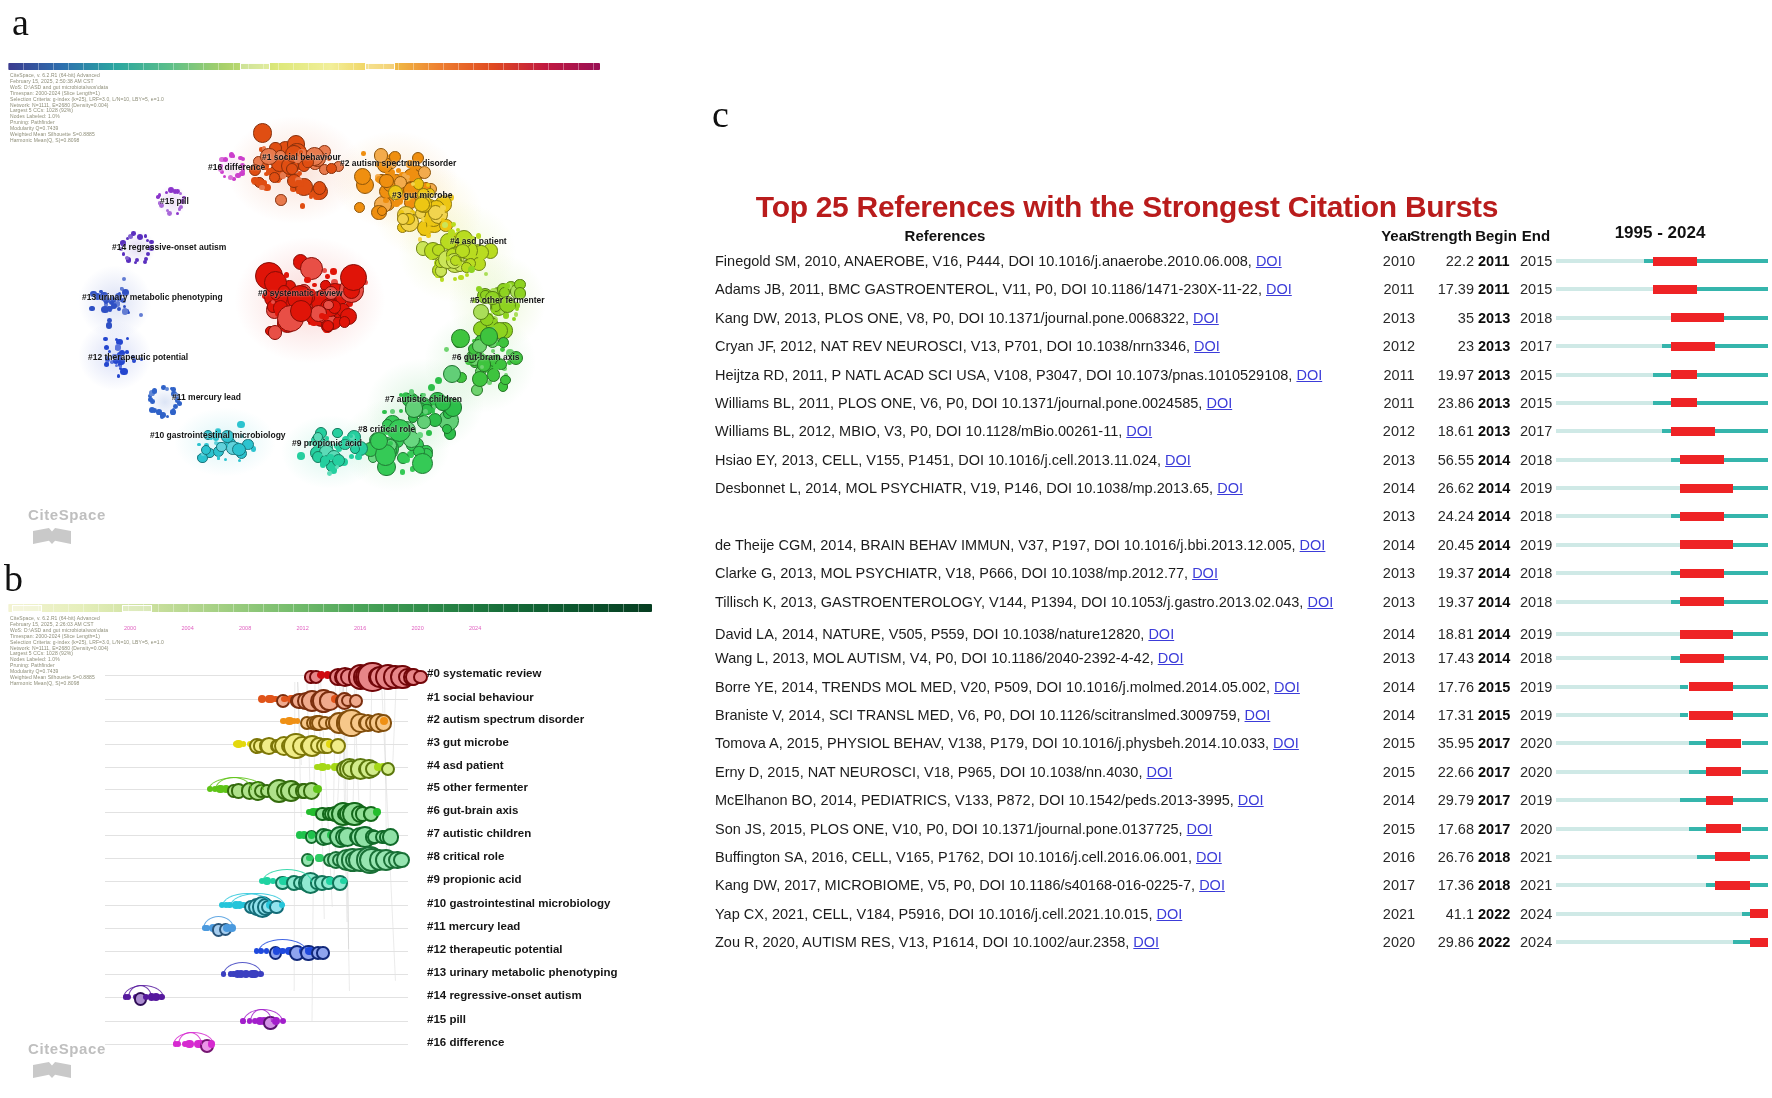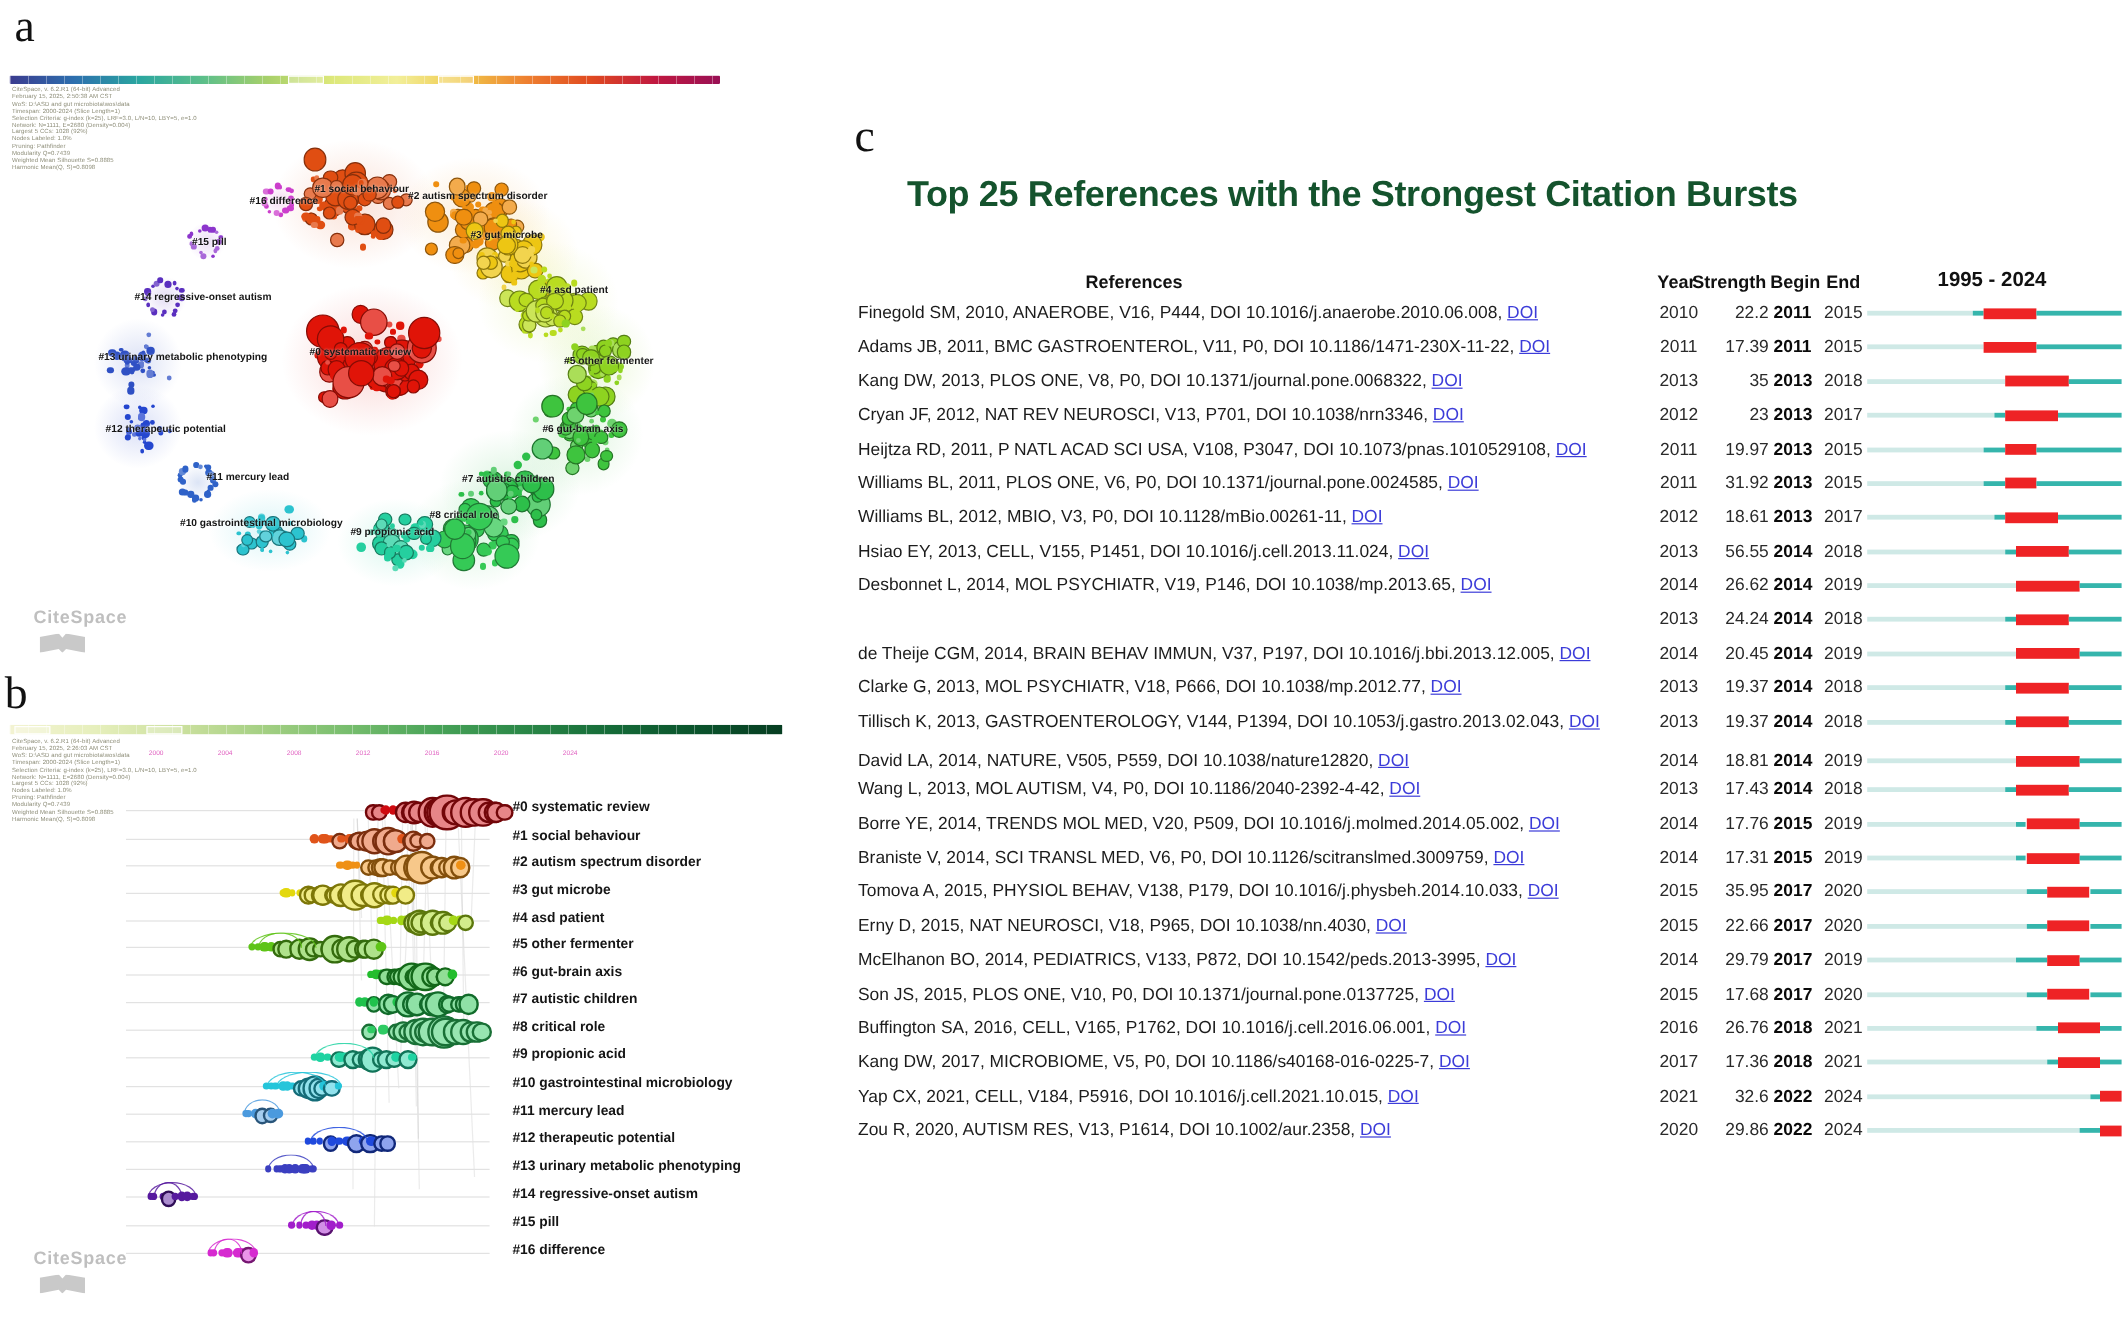--- a/index.html
+++ b/index.html
@@ -10,21 +10,21 @@
   .colorbar{position:absolute;border-radius:1px;}
   .cbtick{position:absolute;border:1px solid rgba(255,255,255,.95);background:rgba(255,255,255,.28);}
   .meta{position:absolute;font-size:5px;line-height:5.9px;color:#8d8d78;letter-spacing:.1px;z-index:6;}
   .clabel{position:absolute;font-size:8.5px;font-weight:bold;color:#151515;white-space:nowrap;z-index:7;
           text-shadow:0 0 2px rgba(255,255,255,.75);}
   .blabel{position:absolute;font-size:11.5px;font-weight:bold;color:#151515;white-space:nowrap;z-index:7;}
   .tick{position:absolute;font-size:5.5px;color:#e060c0;z-index:6;}
   .wm{position:absolute;font-size:15px;font-weight:bold;color:#bfbfbf;letter-spacing:.6px;z-index:7;}
   .book{position:absolute;background:#c9c9c9;z-index:7;
         clip-path:polygon(0 18%,42% 0,50% 22%,58% 0,100% 18%,100% 100%,58% 80%,50% 100%,42% 80%,0 100%);}
-  .ctitle{position:absolute;font-size:30px;font-weight:bold;letter-spacing:-.3px;text-align:center;color:#14532d;}
+  .ctitle{position:absolute;font-size:30px;font-weight:bold;letter-spacing:-.3px;text-align:center;color:#b91c1c;margin-top:44px;}
   .chead{position:absolute;font-size:15px;font-weight:bold;text-align:center;color:#111;}
   .crow{position:absolute;left:712px;width:1060px;height:29px;}
   .cref{position:absolute;left:3px;top:6px;font-size:14.5px;color:#1c1c1c;white-space:nowrap;}
   .cnum{position:absolute;top:6px;font-size:14.5px;color:#2a2a2a;}
   .cbold{font-weight:bold;color:#0a0a0a;}
   .doi{text-decoration:underline;cursor:pointer;}
   .dot{position:absolute;border-radius:50%;z-index:2;}
   .halo{position:absolute;border-radius:50%;z-index:1;}
   .arc{position:absolute;border-bottom:none;z-index:3;
        border-top-left-radius:50% 100%;border-top-right-radius:50% 100%;}
@@ -1291,21 +1291,21 @@
       <div class="cnum cbold" style="left: 766px; width: 42px; text-align: left;">2013</div>
       <div class="cnum" style="left: 808px; width: 40px; text-align: left;">2015</div>
       <div class="seg" style="left: 844px; top: 12px; width: 97.1667px; height: 4px; background: rgb(207, 233, 230);"></div>
       <div class="seg" style="left: 941.167px; top: 12px; width: 17.6667px; height: 4px; background: rgb(53, 181, 172);"></div>
       <div class="seg" style="left: 958.833px; top: 9.5px; width: 26.5px; height: 9px; background: rgb(238, 35, 37);"></div>
       <div class="seg" style="left: 985.333px; top: 12px; width: 70.6667px; height: 4px; background: rgb(53, 181, 172);"></div>
     </div>
     <div class="crow" style="top: 388.875px;">
       <div class="cref">Williams BL, 2011, PLOS ONE, V6, P0, DOI 10.1371/journal.pone.0024585, <span class="doi" style="color: rgb(60, 60, 217);">DOI</span></div>
       <div class="cnum" style="left: 664px; width: 46px; text-align: center;">2011</div>
-      <div class="cnum" style="left: 706px; width: 56px; text-align: right;">31.92</div>
+      <div class="cnum" style="left: 706px; width: 56px; text-align: right;">23.86</div>
       <div class="cnum cbold" style="left: 766px; width: 42px; text-align: left;">2013</div>
       <div class="cnum" style="left: 808px; width: 40px; text-align: left;">2015</div>
       <div class="seg" style="left: 844px; top: 12px; width: 97.1667px; height: 4px; background: rgb(207, 233, 230);"></div>
       <div class="seg" style="left: 941.167px; top: 12px; width: 17.6667px; height: 4px; background: rgb(53, 181, 172);"></div>
       <div class="seg" style="left: 958.833px; top: 9.5px; width: 26.5px; height: 9px; background: rgb(238, 35, 37);"></div>
       <div class="seg" style="left: 985.333px; top: 12px; width: 70.6667px; height: 4px; background: rgb(53, 181, 172);"></div>
     </div>
     <div class="crow" style="top: 417.25px;">
       <div class="cref">Williams BL, 2012, MBIO, V3, P0, DOI 10.1128/mBio.00261-11, <span class="doi" style="color: rgb(60, 60, 217);">DOI</span></div>
       <div class="cnum" style="left: 664px; width: 46px; text-align: center;">2012</div>
@@ -1485,21 +1485,21 @@
       <div class="cnum cbold" style="left: 766px; width: 42px; text-align: left;">2018</div>
       <div class="cnum" style="left: 808px; width: 40px; text-align: left;">2021</div>
       <div class="seg" style="left: 844px; top: 12px; width: 150.167px; height: 4px; background: rgb(207, 233, 230);"></div>
       <div class="seg" style="left: 994.167px; top: 12px; width: 8.83333px; height: 4px; background: rgb(53, 181, 172);"></div>
       <div class="seg" style="left: 1003px; top: 9.5px; width: 35.3333px; height: 9px; background: rgb(238, 35, 37);"></div>
       <div class="seg" style="left: 1038.33px; top: 12px; width: 17.6667px; height: 4px; background: rgb(53, 181, 172);"></div>
     </div>
     <div class="crow" style="top: 899.625px;">
       <div class="cref">Yap CX, 2021, CELL, V184, P5916, DOI 10.1016/j.cell.2021.10.015, <span class="doi" style="color: rgb(60, 60, 217);">DOI</span></div>
       <div class="cnum" style="left: 664px; width: 46px; text-align: center;">2021</div>
-      <div class="cnum" style="left: 706px; width: 56px; text-align: right;">32.6</div>
+      <div class="cnum" style="left: 706px; width: 56px; text-align: right;">41.1</div>
       <div class="cnum cbold" style="left: 766px; width: 42px; text-align: left;">2022</div>
       <div class="cnum" style="left: 808px; width: 40px; text-align: left;">2024</div>
       <div class="seg" style="left: 844px; top: 12px; width: 185.5px; height: 4px; background: rgb(207, 233, 230);"></div>
       <div class="seg" style="left: 1029.5px; top: 12px; width: 8.83333px; height: 4px; background: rgb(53, 181, 172);"></div>
       <div class="seg" style="left: 1038.33px; top: 9.5px; width: 17.6667px; height: 9px; background: rgb(238, 35, 37);"></div>
     </div>
     <div class="crow" style="top: 928px;">
       <div class="cref">Zou R, 2020, AUTISM RES, V13, P1614, DOI 10.1002/aur.2358, <span class="doi" style="color: rgb(60, 60, 217);">DOI</span></div>
       <div class="cnum" style="left: 664px; width: 46px; text-align: center;">2020</div>
       <div class="cnum" style="left: 706px; width: 56px; text-align: right;">29.86</div>

